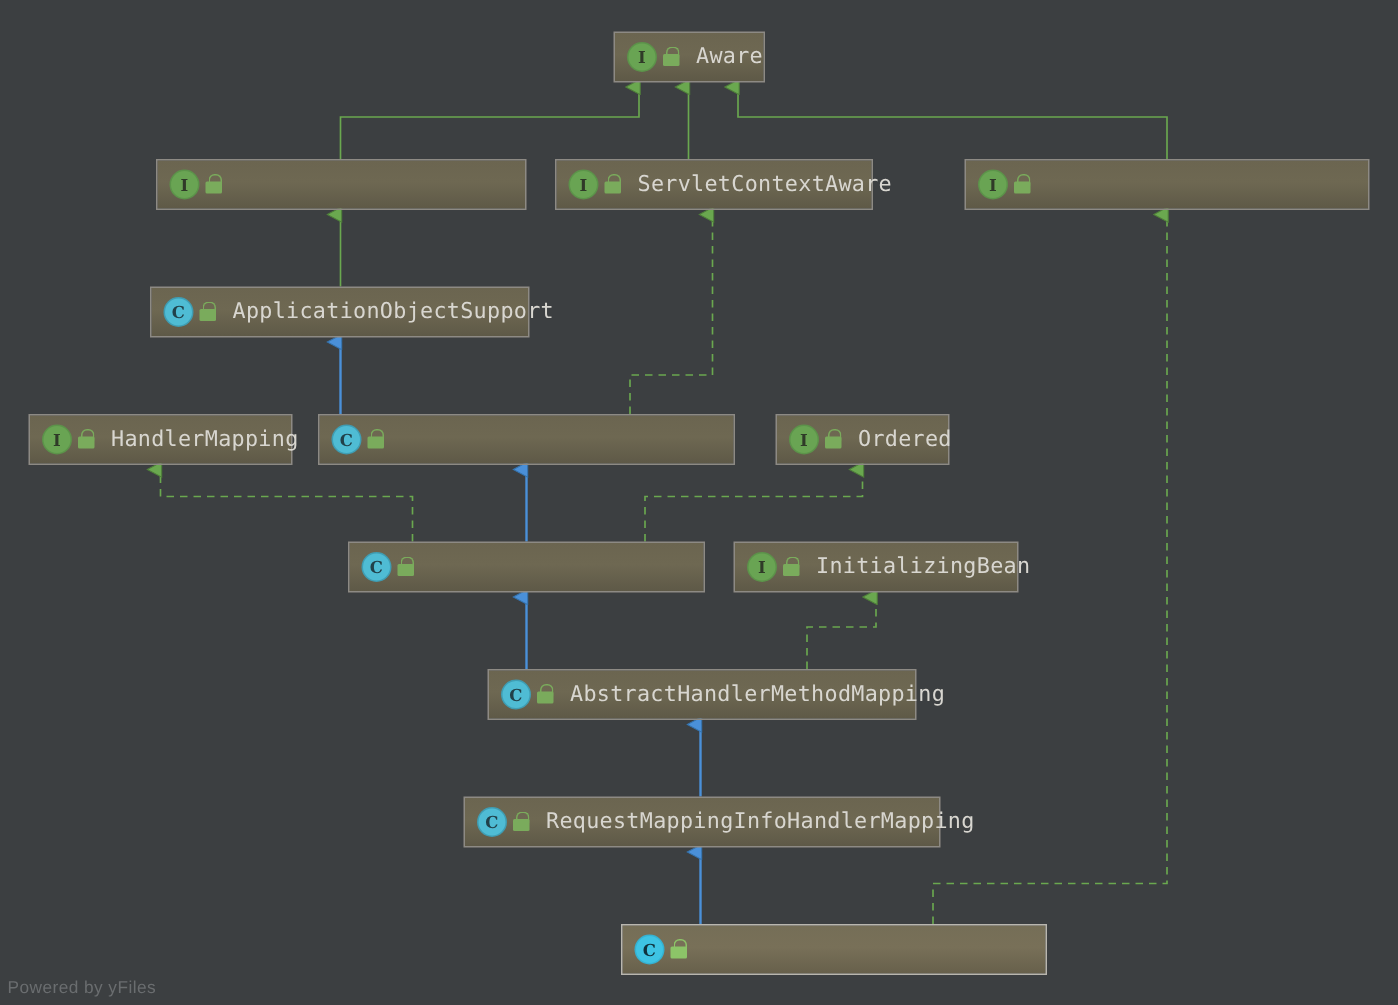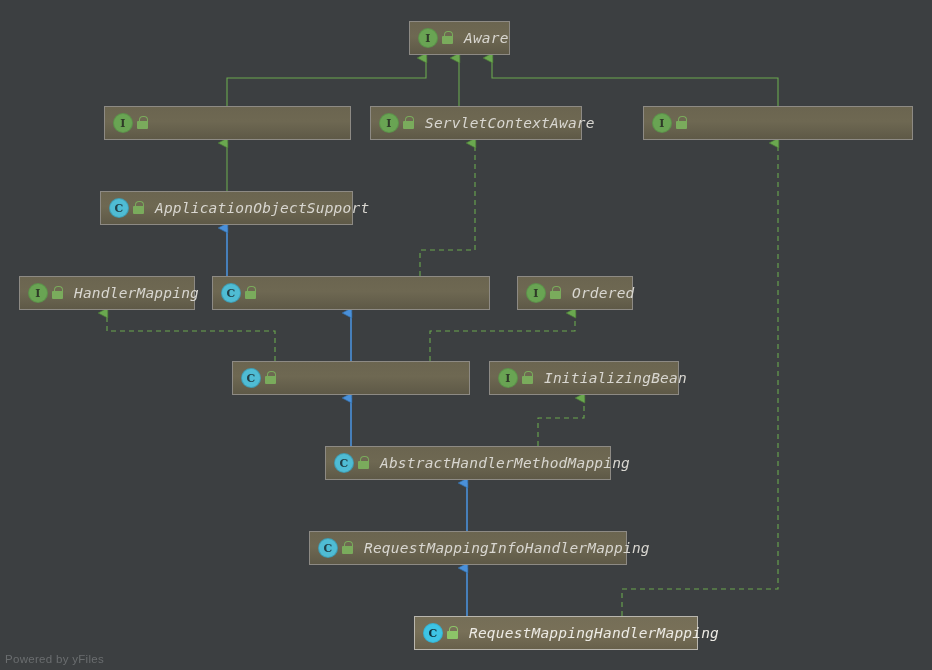--- a/index.html
+++ b/index.html
@@ -93,21 +93,20 @@
     width: 11px;
     height: 8px;
     background: #7aab5c;
     border-radius: 1px;
   }
   .node.focused .lock-icon .shackle { border-color: #8cc468; }
   .node.focused .lock-icon .body { background: #8cc468; }
   .node-label {
     flex: 1 1 auto;
     line-height: 1;
-    font-style: italic;
   }
   #watermark {
     position: absolute;
     left: 5px;
     bottom: 5px;
     color: #6a6d6f;
     font-family: "Liberation Sans", sans-serif;
     font-size: 11.5px;
     letter-spacing: 0.3px;
   }
@@ -257,19 +256,18 @@
           <span class="body"></span>
         </span>
         <span class="node-label">RequestMappingInfoHandlerMapping</span>
       </div>
       <div class="node focused" style="left: 414px; top: 616px; width: 284px;">
         <span class="type-icon cls">C</span>
         <span class="lock-icon">
           <span class="shackle"></span>
           <span class="body"></span>
         </span>
-        <span class="node-label">RequestMappingHandlerMapping</span>
       </div>
     </div>
 
   <div id="watermark">Powered by yFiles</div>
 
 </div>
 
 </body></html>

